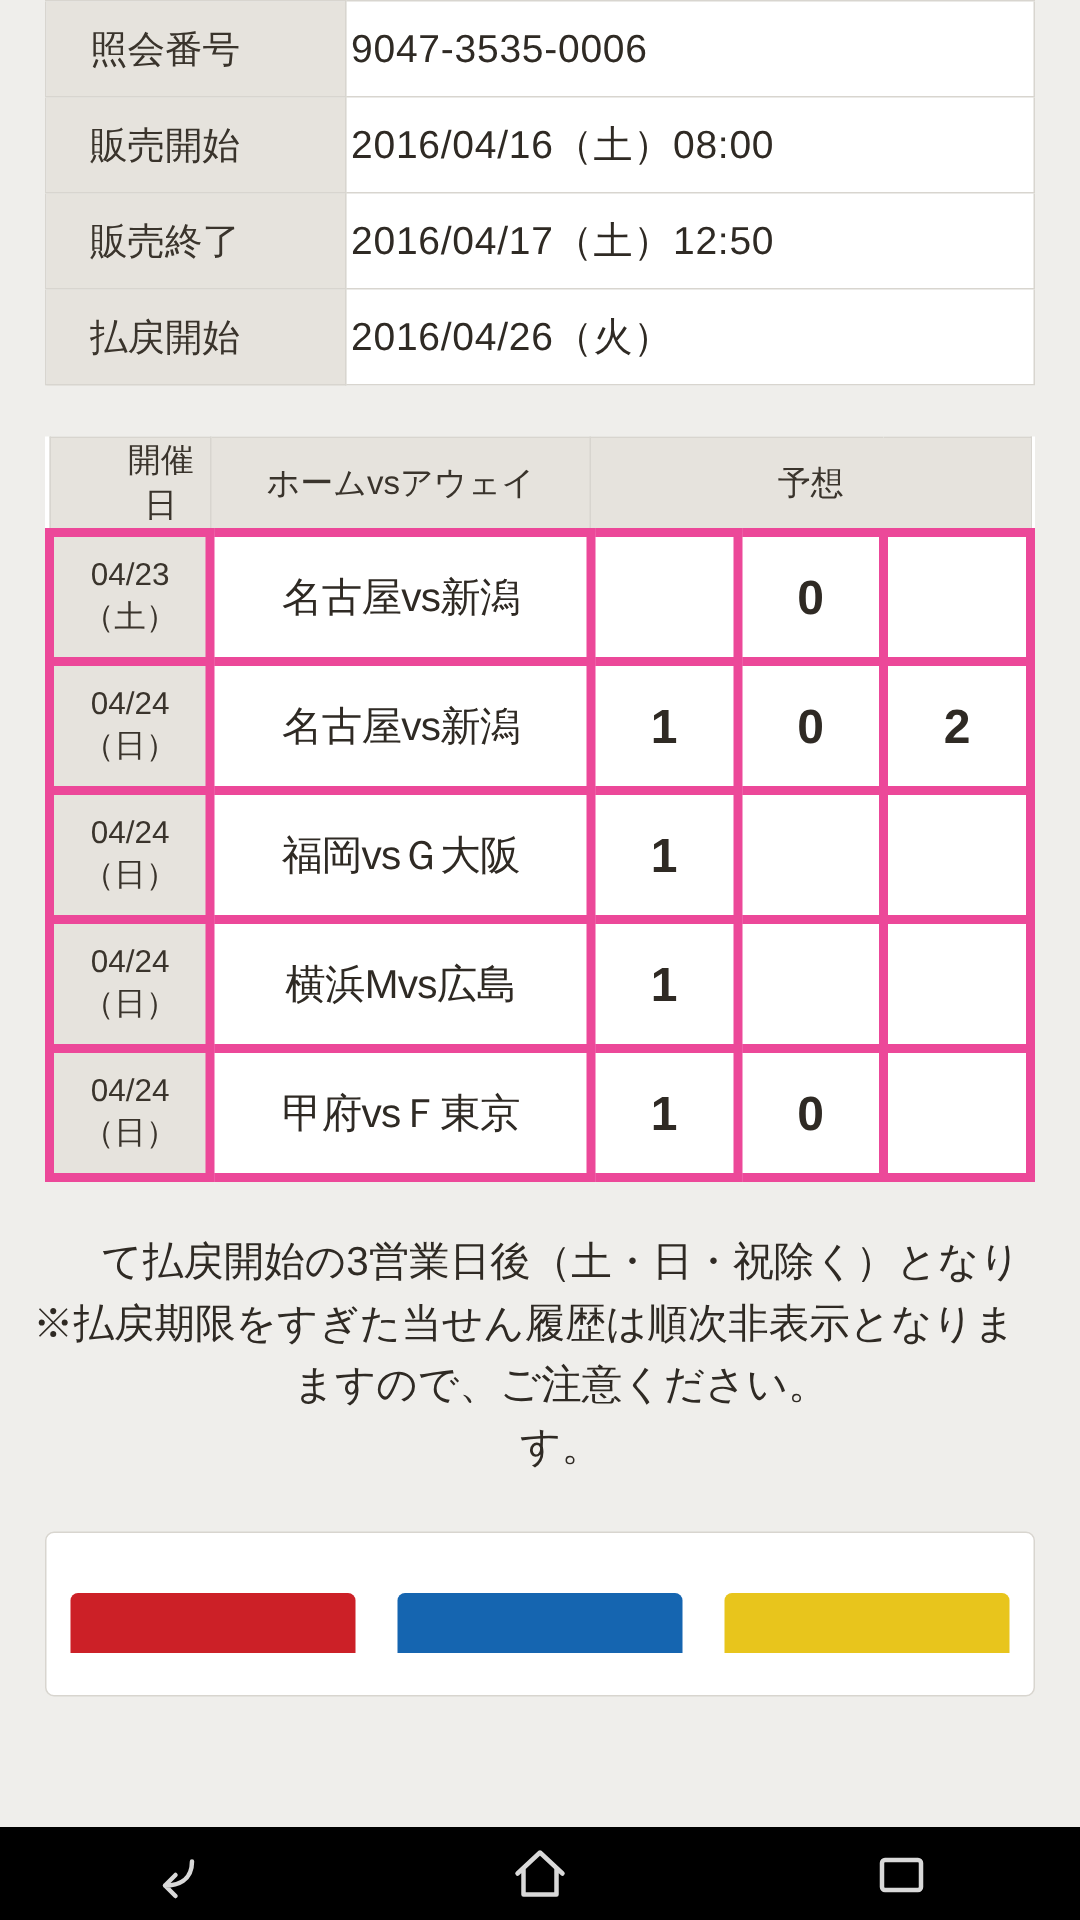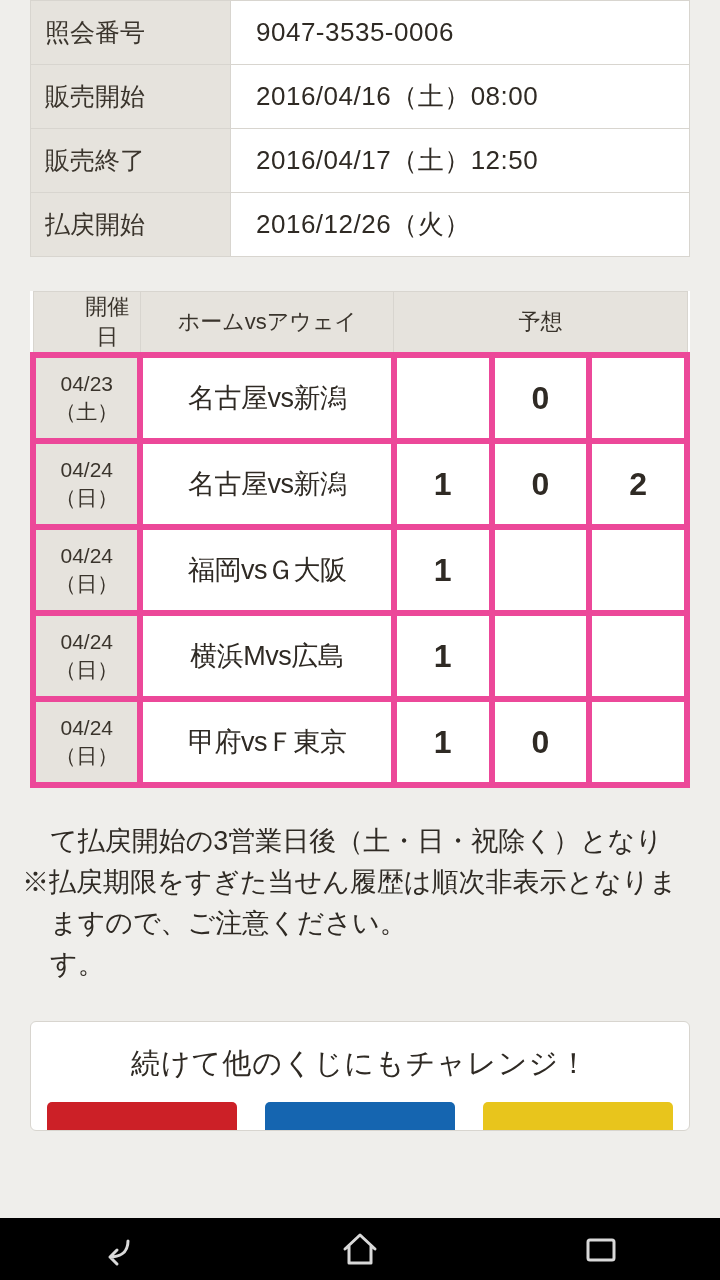--- a/index.html
+++ b/index.html
@@ -34,29 +34,29 @@
     border: 1px solid #d8d5cf;
     border-top: none;
   }
   .info-table tr { height: 64px; }
   .info-table th {
     width: 200px;
     background: #e6e3dd;
     border: 1px solid #d8d5cf;
     border-left: none;
     text-align: left;
-    padding-left: 14px;
+    padding-left: 29px;
     font-size: 25px;
     font-weight: normal;
     color: #3a342c;
   }
   .info-table td {
     border: 1px solid #d8d5cf;
     border-right: none;
-    padding-left: 25px;
+    padding-left: 3px;
     font-size: 26px;
     color: #2f2a24;
     background: #fff;
     letter-spacing: 0.5px;
   }
 
   
   .match-wrap {
     margin: 34px 30px 0 30px;
     width: 660px;
@@ -109,21 +109,21 @@
   }
 
   
   .notes {
     margin: 34px 22px 0 22px;
     font-size: 27px;
     line-height: 1.45;
     color: #2f2a24;
   }
   .note-line { margin-bottom: 2px; }
-  .note-indent { text-indent: 28px; }
+  .note-indent { text-indent: 28px; text-align: center; }
 
   
   .promo {
     margin: 36px 30px 0 30px;
     width: 660px;
     background: #fff;
     border: 1px solid #d8d5cf;
     border-radius: 6px;
     padding: 22px 0 0 0;
     height: 110px;
@@ -186,21 +186,21 @@
         <tr>
           <th>販売開始</th>
           <td>2016/04/16（土）08:00</td>
         </tr>
         <tr>
           <th>販売終了</th>
           <td>2016/04/17（土）12:50</td>
         </tr>
         <tr>
           <th>払戻開始</th>
-          <td>2016/12/26（火）</td>
+          <td>2016/04/26（火）</td>
         </tr>
       </tbody>
     </table>
 
     <div class="match-wrap">
       <table class="match-table">
         <thead>
           <tr>
             <th class="col-date">開催日</th>
             <th class="col-match">ホームvsアウェイ</th>
@@ -263,21 +263,20 @@
     </div>
 
     <div class="notes">
       <div class="note-line note-indent">て払戻開始の3営業日後（土・日・祝除く）となり</div>
       <div class="note-line">※払戻期限をすぎた当せん履歴は順次非表示となりま</div>
       <div class="note-line note-indent">ますので、ご注意ください。</div>
       <div class="note-line note-indent">す。</div>
     </div>
 
     <div class="promo">
-      <div class="promo-title">続けて他のくじにもチャレンジ！</div>
       <div class="promo-buttons">
         <div class="promo-btn red"></div>
         <div class="promo-btn blue"></div>
         <div class="promo-btn yellow"></div>
       </div>
     </div>
 
   </div>
 
   <div class="navbar">

